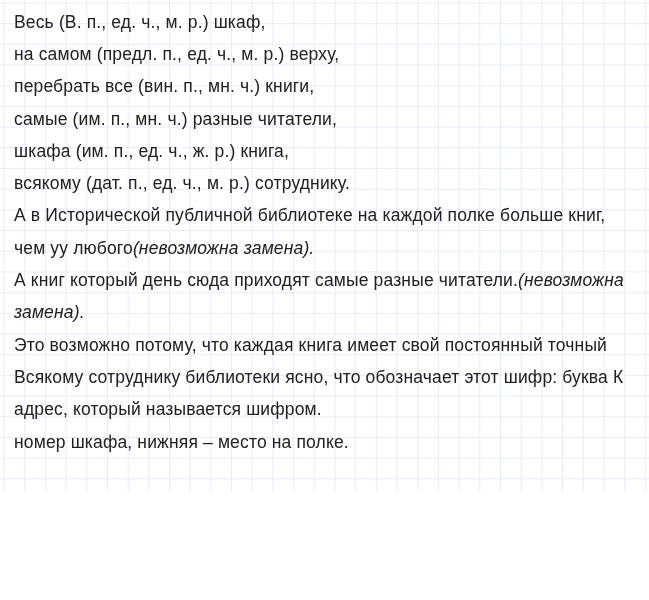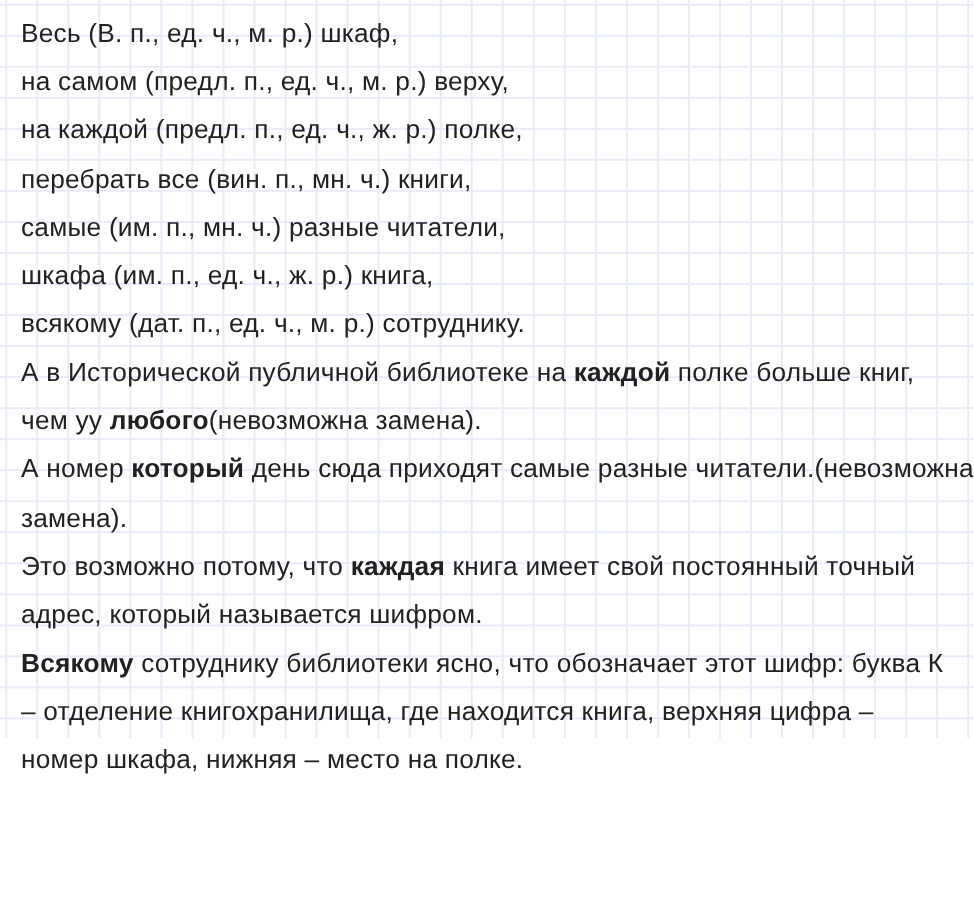--- a/index.html
+++ b/index.html
@@ -33,38 +33,36 @@
   .line {
     height: 32.3px;
     display: flex;
     align-items: center;
     white-space: pre;
     font-size: 17.5px;
     letter-spacing: 0.15px;
     color: var(--ink, #212121);
   }
   .seg-normal { font-weight: 400; font-style: normal; }
-  .seg-bold   { font-weight: 700; font-style: normal; }
-  .seg-italic { font-weight: 400; }
+  .seg-bold   { font-weight: 400; font-style: normal; }
+  .seg-italic { font-weight: 400; font-style: italic; }
 </style>
 </head>
 <body>
 
 <div class="page">
   <div class="text-content" id="text-content">
       <div class="line"><span class="seg-normal">Весь (В. п., ед. ч., м. р.) шкаф,</span></div>
       <div class="line"><span class="seg-normal">на самом (предл. п., ед. ч., м. р.) верху,</span></div>
-      <div class="line"><span class="seg-normal">на каждой (предл. п., ед. ч., ж. р.) полке,</span></div>
       <div class="line"><span class="seg-normal">перебрать все (вин. п., мн. ч.) книги,</span></div>
       <div class="line"><span class="seg-normal">самые (им. п., мн. ч.) разные читатели,</span></div>
       <div class="line"><span class="seg-normal">шкафа (им. п., ед. ч., ж. р.) книга,</span></div>
       <div class="line"><span class="seg-normal">всякому (дат. п., ед. ч., м. р.) сотруднику.</span></div>
       <div class="line"><span class="seg-normal">А в Исторической публичной библиотеке на </span><span class="seg-bold">каждой</span><span class="seg-normal"> полке больше книг,</span></div>
       <div class="line"><span class="seg-normal">чем уу </span><span class="seg-bold">любого</span><span class="seg-italic">(невозможна замена).</span></div>
-      <div class="line"><span class="seg-normal">А номер </span><span class="seg-bold">который</span><span class="seg-normal"> день сюда приходят самые разные читатели.</span><span class="seg-italic">(невозможна</span></div>
+      <div class="line"><span class="seg-normal">А книг </span><span class="seg-bold">который</span><span class="seg-normal"> день сюда приходят самые разные читатели.</span><span class="seg-italic">(невозможна</span></div>
       <div class="line"><span class="seg-italic">замена).</span></div>
       <div class="line"><span class="seg-normal">Это возможно потому, что </span><span class="seg-bold">каждая</span><span class="seg-normal"> книга имеет свой постоянный точный</span></div>
+      <div class="line"><span class="seg-bold">Всякому</span><span class="seg-normal"> сотруднику библиотеки ясно, что обозначает этот шифр: буква К</span></div>
       <div class="line"><span class="seg-normal">адрес, который называется шифром.</span></div>
-      <div class="line"><span class="seg-bold">Всякому</span><span class="seg-normal"> сотруднику библиотеки ясно, что обозначает этот шифр: буква К</span></div>
-      <div class="line"><span class="seg-normal">– отделение книгохранилища, где находится книга, верхняя цифра –</span></div>
       <div class="line"><span class="seg-normal">номер шкафа, нижняя – место на полке.</span></div>
     </div>
 </div>
 
 </body></html>

